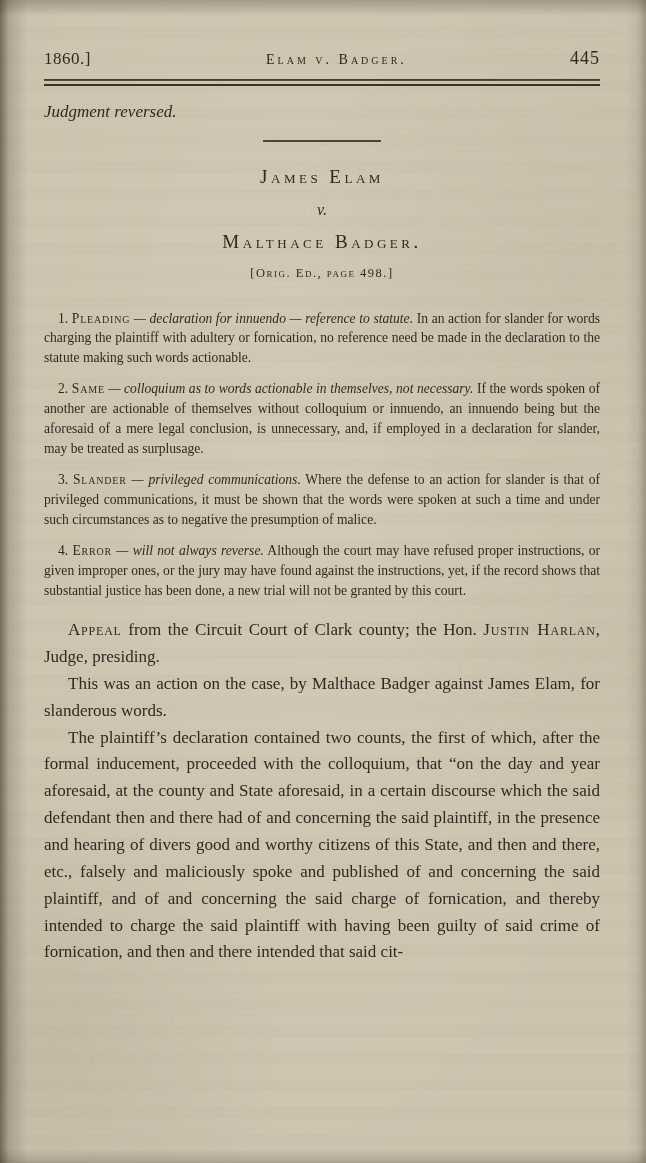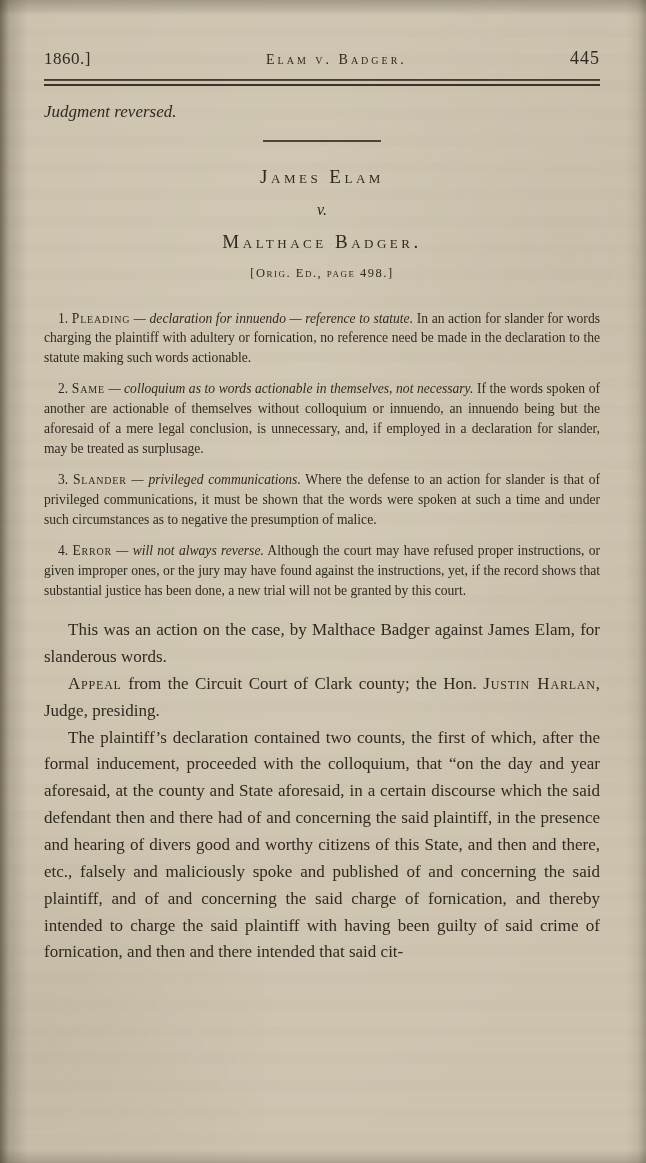--- a/index.html
+++ b/index.html
@@ -178,19 +178,19 @@
       </div>
       <div class="headnote">
         <span>4.</span>
         <span class="sc">Error</span>
         <span class="it">— will not always reverse.</span>
         <span>Although the court may have refused proper instructions, or given improper ones, or the jury may have found against the instructions, yet, if the record shows that substantial justice has been done, a new trial will not be granted by this court.</span>
       </div>
     </div>
 
     <div class="body-section body-text">
+      <p class="indent"><span class="sc">Appeal</span><span> from the Circuit Court of Clark county; the Hon. </span><span class="sc">Justin Harlan</span><span>, Judge, presiding.</span></p>
       <p class="indent">This was an action on the case, by Malthace Badger against James Elam, for slanderous words.</p>
-      <p class="indent"><span class="sc">Appeal</span><span> from the Circuit Court of Clark county; the Hon. </span><span class="sc">Justin Harlan</span><span>, Judge, presiding.</span></p>
       <p class="indent">The plaintiff’s declaration contained two counts, the first of which, after the formal inducement, proceeded with the colloquium, that “on the day and year aforesaid, at the county and State aforesaid, in a certain discourse which the said defendant then and there had of and concerning the said plaintiff, in the presence and hearing of divers good and worthy citizens of this State, and then and there, etc., falsely and maliciously spoke and published of and concerning the said plaintiff, and of and concerning the said charge of fornication, and thereby intended to charge the said plaintiff with having been guilty of said crime of fornication, and then and there intended that said cit-</p>
     </div>
 
   </div>
 </div>
 
 </body></html>

